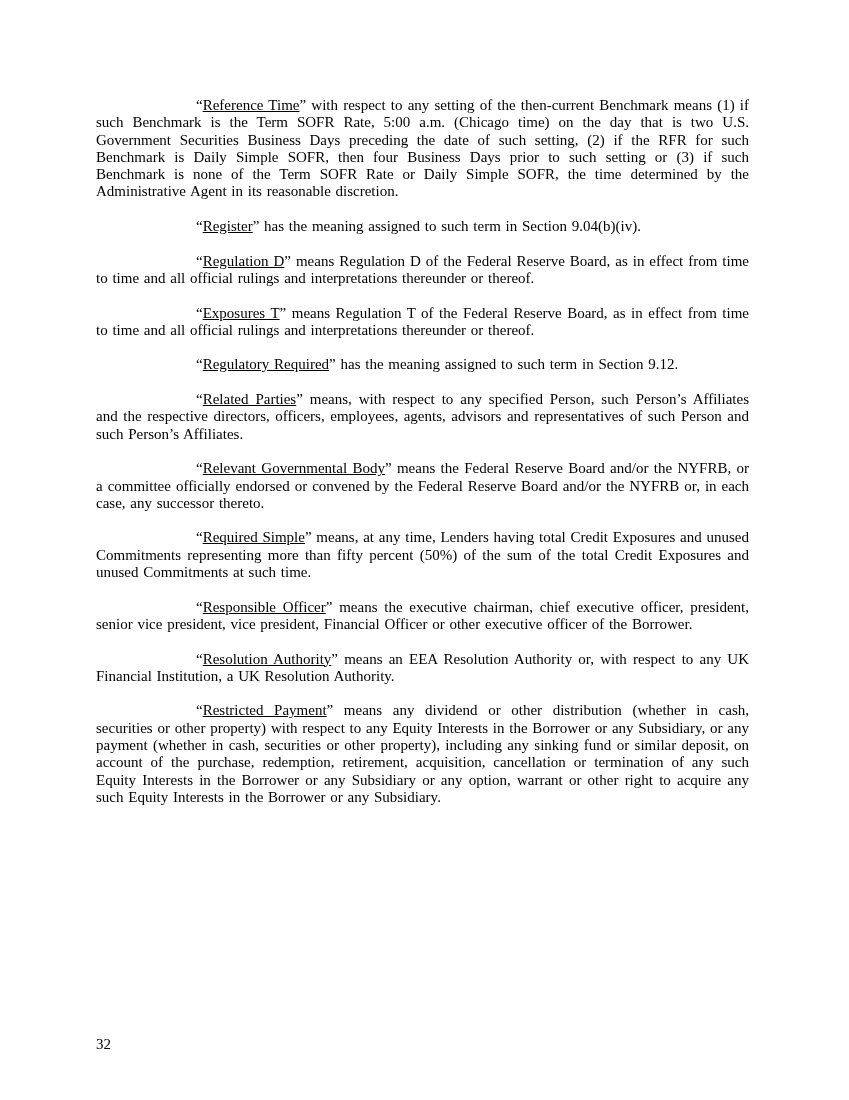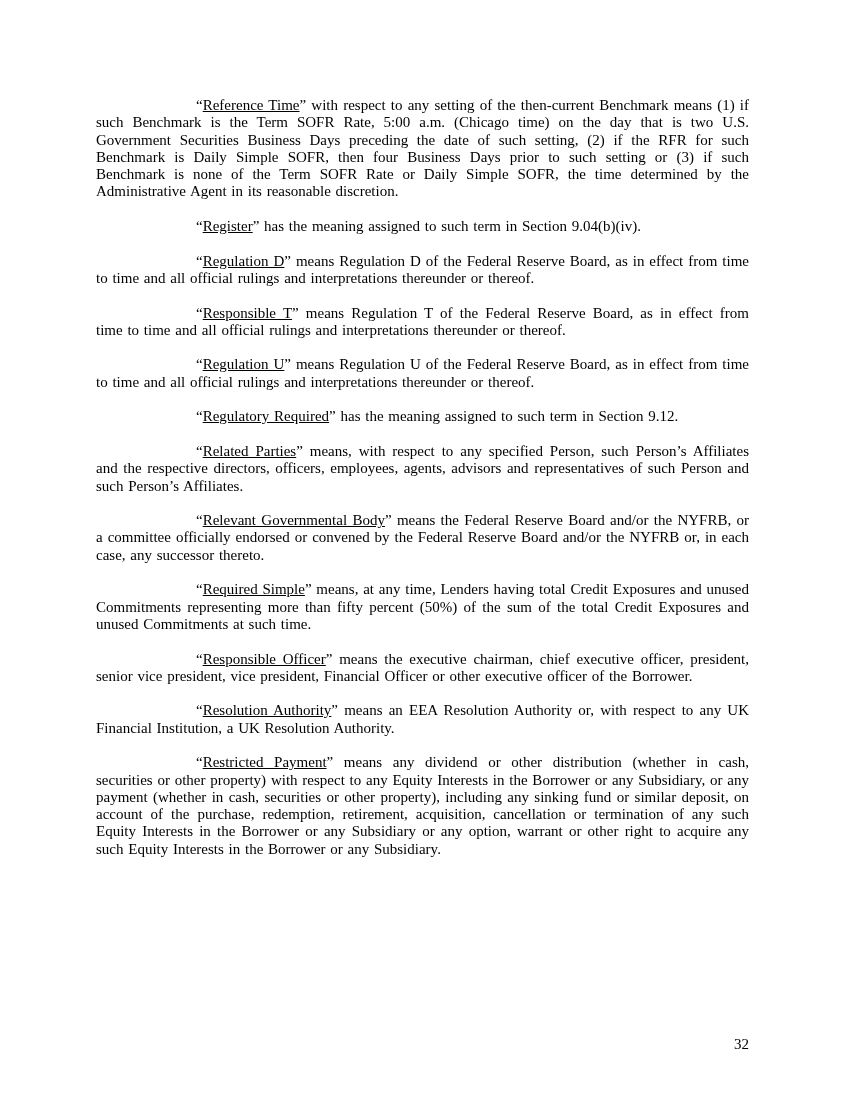--- a/index.html
+++ b/index.html
@@ -27,38 +27,37 @@
     word-spacing: 1px;
   }
   .term {
     text-decoration: underline;
   }
   .page-number {
     position: absolute;
     top: 1036px;
     left: 96px;
     width: 653px;
-    text-align: right;
+    text-align: left;
     text-indent: 0;
   }
 </style>
 </head>
 <body>
 
 <div class="page">
   <div id="definitions-list">
   <p class="para"><span class="q">“</span><span class="term">Reference Time</span><span>” with respect to any setting of the then-current Benchmark means (1) if such Benchmark is the Term SOFR Rate, 5:00 a.m. (Chicago time) on the day that is two U.S. Government Securities Business Days preceding the date of such setting, (2) if the RFR for such Benchmark is Daily Simple SOFR, then four Business Days prior to such setting or (3) if such Benchmark is none of the Term SOFR Rate or Daily Simple SOFR, the time determined by the Administrative Agent in its reasonable discretion.</span></p>
 
   <p class="para"><span class="q">“</span><span class="term">Register</span><span>” has the meaning assigned to such term in Section 9.04(b)(iv).</span></p>
 
   <p class="para"><span class="q">“</span><span class="term">Regulation D</span><span>” means Regulation D of the Federal Reserve Board, as in effect from time to time and all official rulings and interpretations thereunder or thereof.</span></p>
 
-  <p class="para"><span class="q">“</span><span class="term">Responsible T</span><span>” means Regulation T of the Federal Reserve Board, as in effect from time to time and all official rulings and interpretations thereunder or thereof.</span></p>
+  <p class="para"><span class="q">“</span><span class="term">Exposures T</span><span>” means Regulation T of the Federal Reserve Board, as in effect from time to time and all official rulings and interpretations thereunder or thereof.</span></p>
 
-  <p class="para"><span class="q">“</span><span class="term">Regulation U</span><span>” means Regulation U of the Federal Reserve Board, as in effect from time to time and all official rulings and interpretations thereunder or thereof.</span></p>
 
 
   <p class="para"><span class="q">“</span><span class="term">Regulatory Required</span><span>” has the meaning assigned to such term in Section 9.12.</span></p>
 
   <p class="para"><span class="q">“</span><span class="term">Related Parties</span><span>” means, with respect to any specified Person, such Person’s Affiliates and the respective directors, officers, employees, agents, advisors and representatives of such Person and such Person’s Affiliates.</span></p>
 
   <p class="para"><span class="q">“</span><span class="term">Relevant Governmental Body</span><span>” means the Federal Reserve Board and/or the NYFRB, or a committee officially endorsed or convened by the Federal Reserve Board and/or the NYFRB or, in each case, any successor thereto.</span></p>
 
 
   <p class="para"><span class="q">“</span><span class="term">Required Simple</span><span>” means, at any time, Lenders having total Credit Exposures and unused Commitments representing more than fifty percent (50%) of the sum of the total Credit Exposures and unused Commitments at such time.</span></p>

